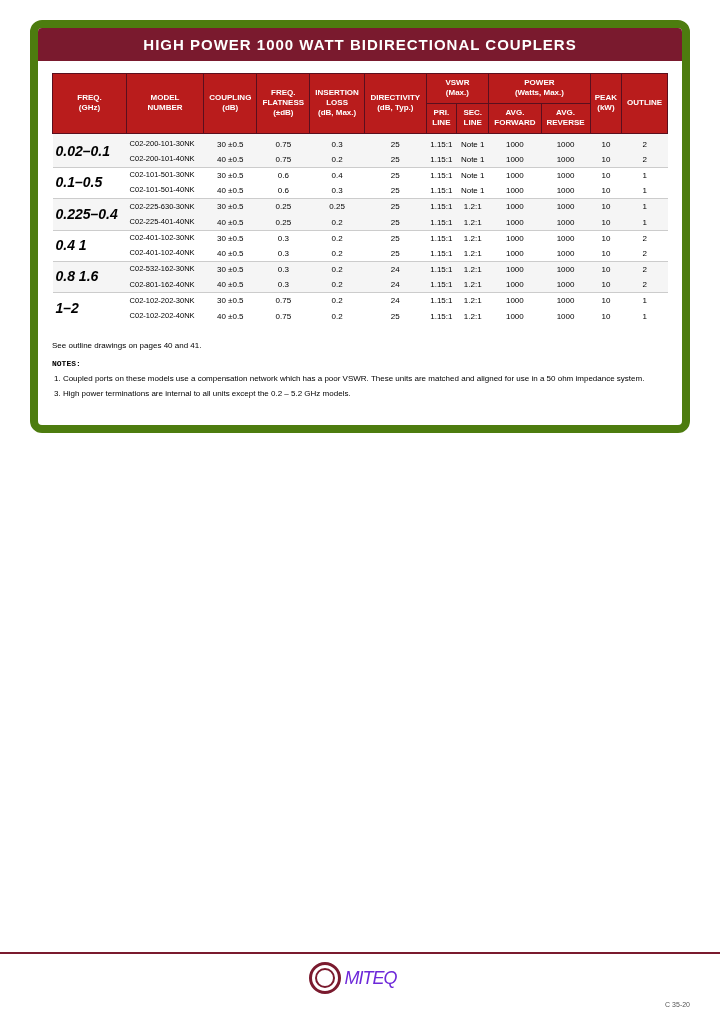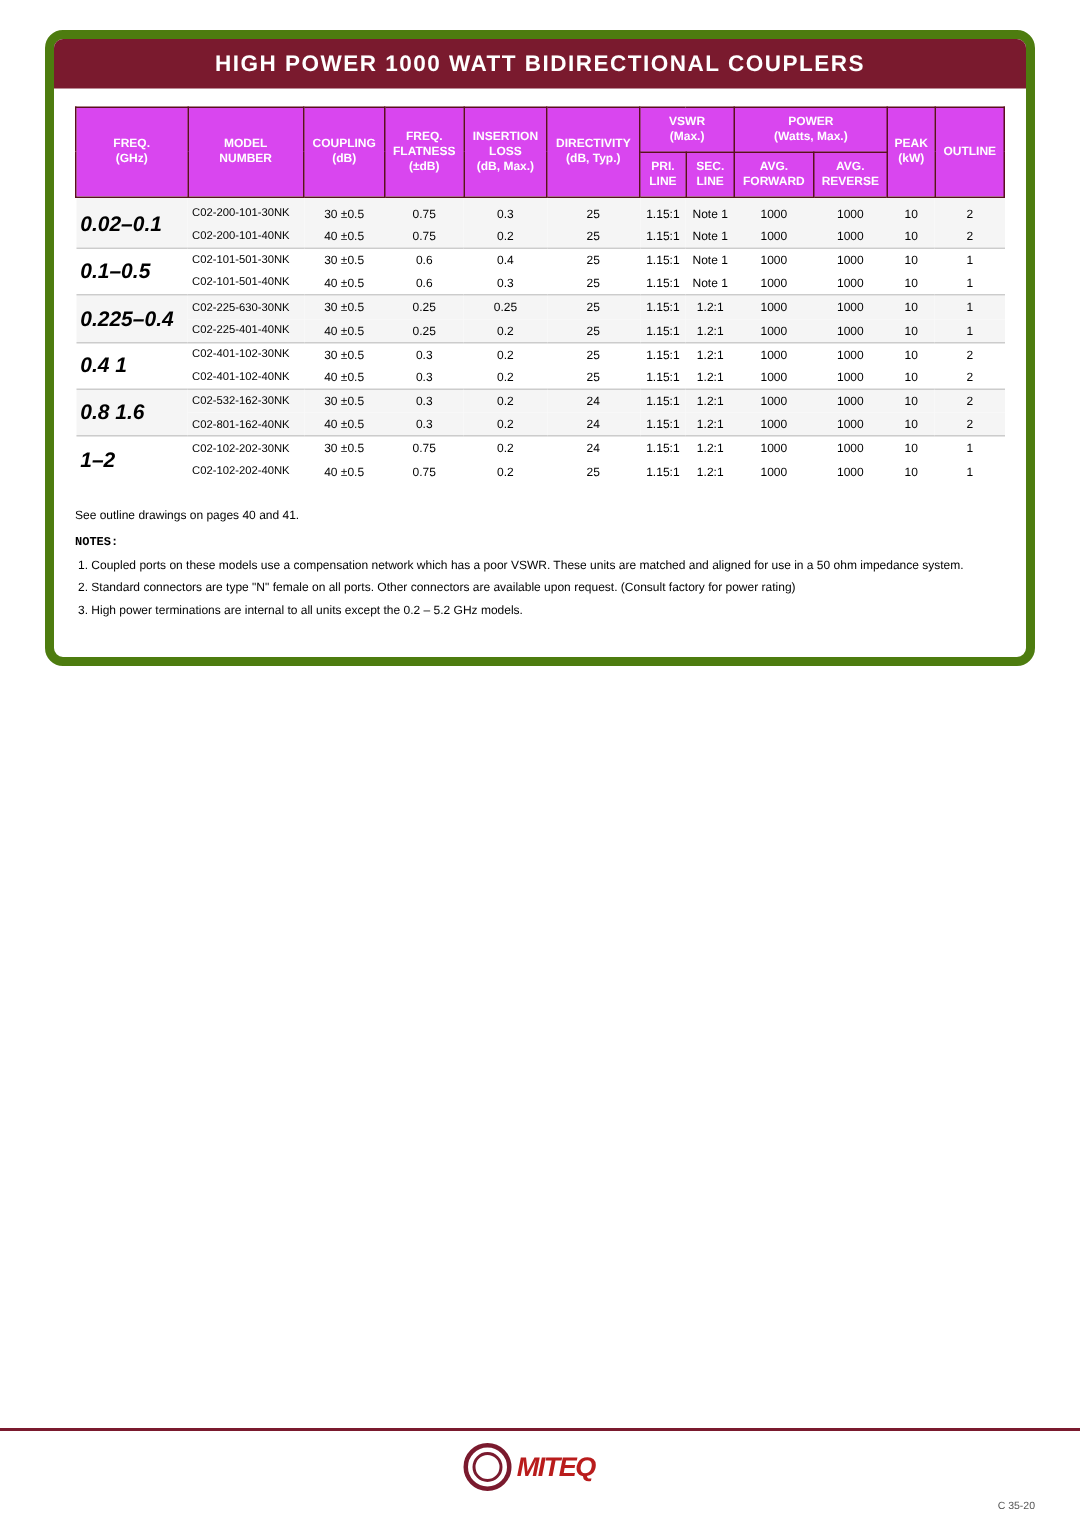--- a/index.html
+++ b/index.html
@@ -16,21 +16,21 @@
     .page {
       width: 720px;
       min-height: 1012px;
       background: #fff;
       padding: 20px 30px 60px 30px;
       position: relative;
     }
 
     
     .main-container {
-      border: 6px solid #4d7c0f;
+      border: 8px solid #4d7c0f;
       border-radius: 12px;
       overflow: hidden;
       margin-bottom: 24px;
     }
 
     
     .title-bar {
       background: #7a1a2e;
       color: #fff;
       text-align: center;
@@ -46,21 +46,21 @@
     }
 
     
     .data-table {
       width: 100%;
       border-collapse: collapse;
       font-size: 8.5px;
     }
 
     .data-table thead tr th {
-      background: #d946ef;
+      background: #b91c1c;
       color: #fff;
       text-align: center;
       vertical-align: middle;
       padding: 4px 3px;
       border: 1px solid #5a0f1e;
       font-weight: bold;
       font-size: 8px;
       line-height: 1.3;
     }
 
@@ -147,22 +147,22 @@
       content: '';
       width: 16px;
       height: 16px;
       border: 2px solid #7a1a2e;
       border-radius: 50%;
       position: absolute;
     }
 
     .logo-text {
       font-size: 18px;
-      font-weight: 700;
-      color: #b91c1c;
+      font-weight: 400;
+      color: #6d28d9;
       letter-spacing: -1px;
       font-style: italic;
     }
 
     .footer-address {
       font-size: 8.5px;
       color: #333;
       text-align: center;
       flex: 1;
     }
@@ -380,21 +380,20 @@
             </tr>
           </tbody>
       </table>
     </div>
 
     <div class="notes-section">
       <div class="outline-note">See outline drawings on pages 40 and 41.</div>
       <div class="notes-title">NOTES:</div>
       <div id="notes-list">
           <div class="note-item">1. Coupled ports on these models use a compensation network which has a poor VSWR. These units are matched and aligned for use in a 50 ohm impedance system.</div>
-          <div class="note-item">2. Standard connectors are type "N" female on all ports. Other connectors are available upon request. (Consult factory for power rating)</div>
           <div class="note-item">3. High power terminations are internal to all units except the 0.2 – 5.2 GHz models.</div>
         </div>
     </div>
 
   </div>
 
   <div class="footer">
     <div class="footer-logo">
       <div class="logo-circle"></div>
       <span class="logo-text">MITEQ</span>

